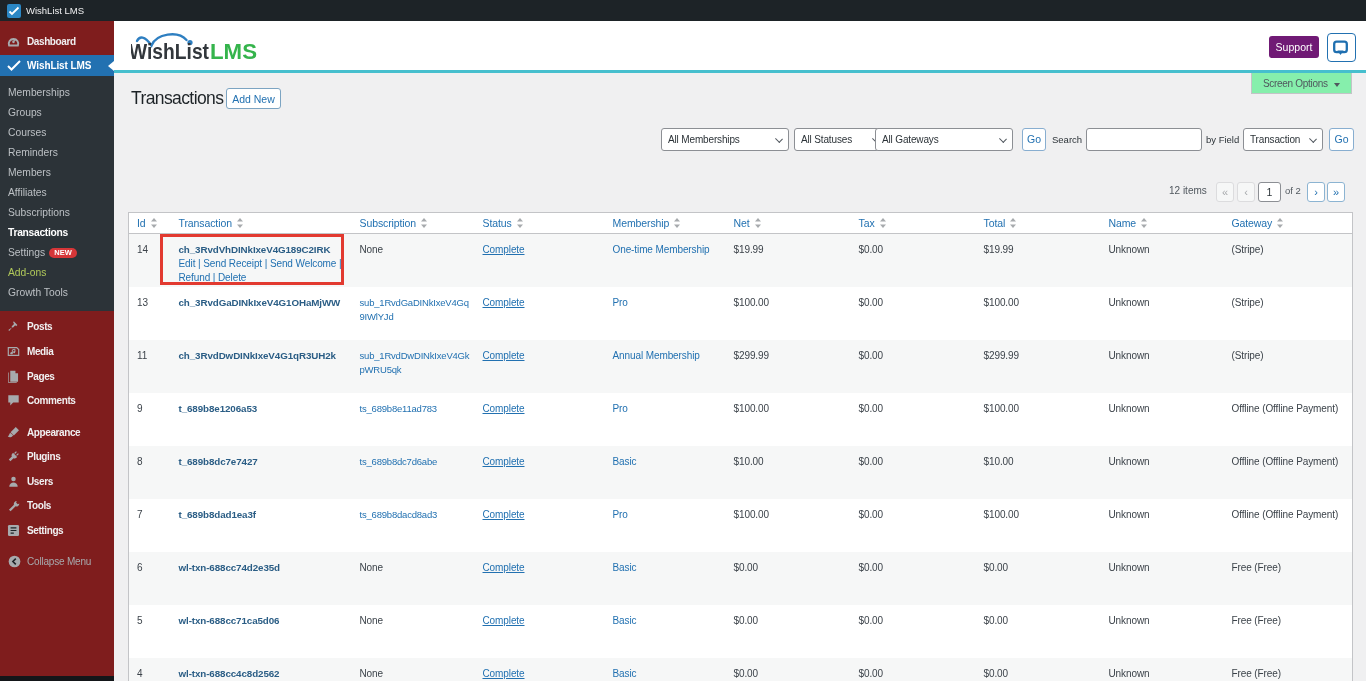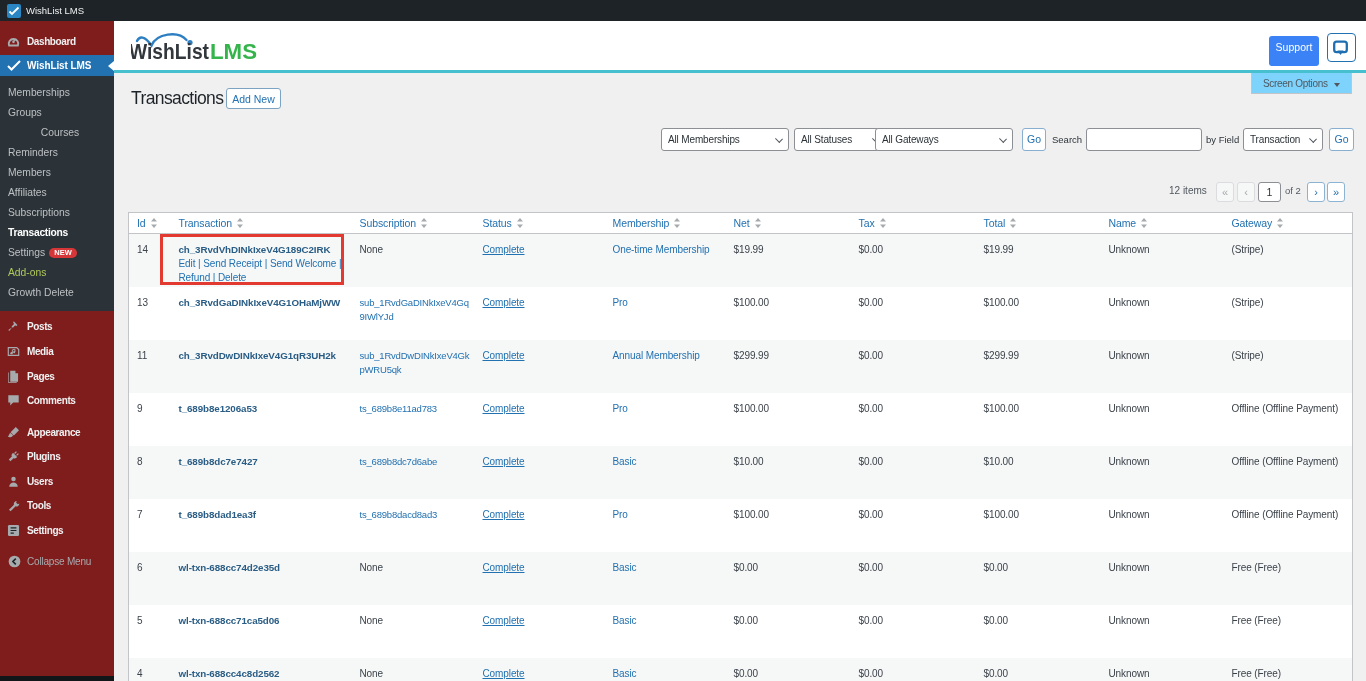--- a/index.html
+++ b/index.html
@@ -24,25 +24,25 @@
 #sidestrip { position:absolute; left:0; bottom:0; width:114px; height:5px; background:#131619; }
 
 
 #adminbar { position:absolute; left:0; top:0; width:1366px; height:21px; background:#1d2327; z-index:50; }
 #adminbar .wlogo { position:absolute; left:7px; top:3.5px; width:14px; height:14px; background:#2b87c4; border-radius:2px; }
 #adminbar .abtxt { position:absolute; left:26px; top:0; height:21px; line-height:21px; font-size:9.5px; color:#f0f0f1; font-weight:400; }
 
 
 #pluginbar { position:absolute; left:114px; top:21px; width:1252px; height:52px; background:#fff; border-bottom:3px solid #46bfce; z-index:30; }
 #logo { position:absolute; left:17px; top:9px; }
-#supportbtn { position:absolute; left:1155px; top:15px; width:50px; height:30px; background:#3b82f6; border-radius:3px; color:#fff; font-size:10.5px; font-weight:400; text-align:center; line-height:22px; }
+#supportbtn { position:absolute; left:1155px; top:15px; width:50px; height:22px; background:#701a75; border-radius:3px; color:#fff; font-size:10.5px; font-weight:400; text-align:center; line-height:22px; }
 #chatbtn { position:absolute; left:1213px; top:12px; width:29px; height:29px; border:1.5px solid #2271b1; border-radius:4px; }
 
 
-#screenopts { position:absolute; left:1251px; top:73px; width:101px; height:21px; background:#7dd3fc; border:1px solid #c3c4c7; border-top:none; color:#50575e; font-size:10px; letter-spacing:-0.3px; text-align:center; line-height:22px; z-index:20; }
+#screenopts { position:absolute; left:1251px; top:73px; width:101px; height:21px; background:#86efac; border:1px solid #c3c4c7; border-top:none; color:#50575e; font-size:10px; letter-spacing:-0.3px; text-align:center; line-height:22px; z-index:20; }
 #screenopts .tri { display:inline-block; width:0; height:0; border-left:3.5px solid transparent; border-right:3.5px solid transparent; border-top:4.5px solid #50575e; margin-left:4px; vertical-align:0.5px; }
 
 
 #h1 { position:absolute; left:131px; top:88px; font-size:17.5px; letter-spacing:-0.6px; font-weight:400; color:#1d2327; }
 #addnew { position:absolute; left:226px; top:88px; width:55px; height:21px; background:#fff; border:1px solid #7ca4c2; border-radius:3px; color:#2271b1; font-size:10.5px; text-align:center; line-height:20px; }
 
 
 .flabel { position:absolute; font-size:9.5px; color:#2c3338; top:134px; }
 .fselect { position:absolute; top:128px; height:23px; background:#fff; border:1px solid #8c8f94; border-radius:3px; font-size:10px; letter-spacing:-0.15px; color:#2c3338; line-height:21px; padding-left:6px; }
 .fselect .chev { position:absolute; right:6px; top:7px; width:6px; height:6px; border-right:1.4px solid #50575e; border-bottom:1.4px solid #50575e; transform:rotate(45deg) scale(1,0.85); }
@@ -87,29 +87,29 @@
   <div id="wlactive">
     <svg style="position:absolute;left:7px;top:5px;" width="14" height="11" viewBox="0 0 14 11">
         <path d="M1 6 L4.5 9.5 L13 1" stroke="#fff" stroke-width="2" fill="none"></path>
       </svg>
     <div class="lbl">WishList LMS</div>
     <div class="arrow"></div>
   </div>
   <div id="submenu">
     <div class="smi" style="top:7px;">Memberships</div>
     <div class="smi" style="top:27px;">Groups</div>
-    <div class="smi" style="top:47px;text-align:center;">Courses</div>
+    <div class="smi" style="top:47px;">Courses</div>
     <div class="smi" style="top:67px;">Reminders</div>
     <div class="smi" style="top:87px;">Members</div>
     <div class="smi" style="top:107px;">Affiliates</div>
     <div class="smi" style="top:127px;">Subscriptions</div>
     <div class="smi cur" style="top:147px;">Transactions</div>
     <div class="smi" style="top:167px;">Settings<span class="newbadge">NEW</span></div>
     <div class="smi green" style="top:187px;">Add-ons</div>
-    <div class="smi" style="top:207px;">Growth Delete</div>
+    <div class="smi" style="top:207px;">Growth Tools</div>
   </div>
   <div class="mi" style="top:317px;">
     <svg class="ic" viewBox="0 0 20 20" fill="#a7aaad" style="width:13px;height:13px;">
         <path d="M10.4 2 16 7.6 14 9.5 12.7 8.2 9 12l-1-1-4.5 6-1.5-1.5 6-4.5-1-1 3.8-3.7L9.5 4z"></path>
       </svg>
     <div class="lbl">Posts</div>
   </div>
   <div class="mi" style="top:342px;">
     <svg class="ic" viewBox="0 0 20 20" style="width:13px;height:13px;">
         <path d="M2 4h13l3 3v9H2z" fill="none" stroke="#a7aaad" stroke-width="1.8"></path>

